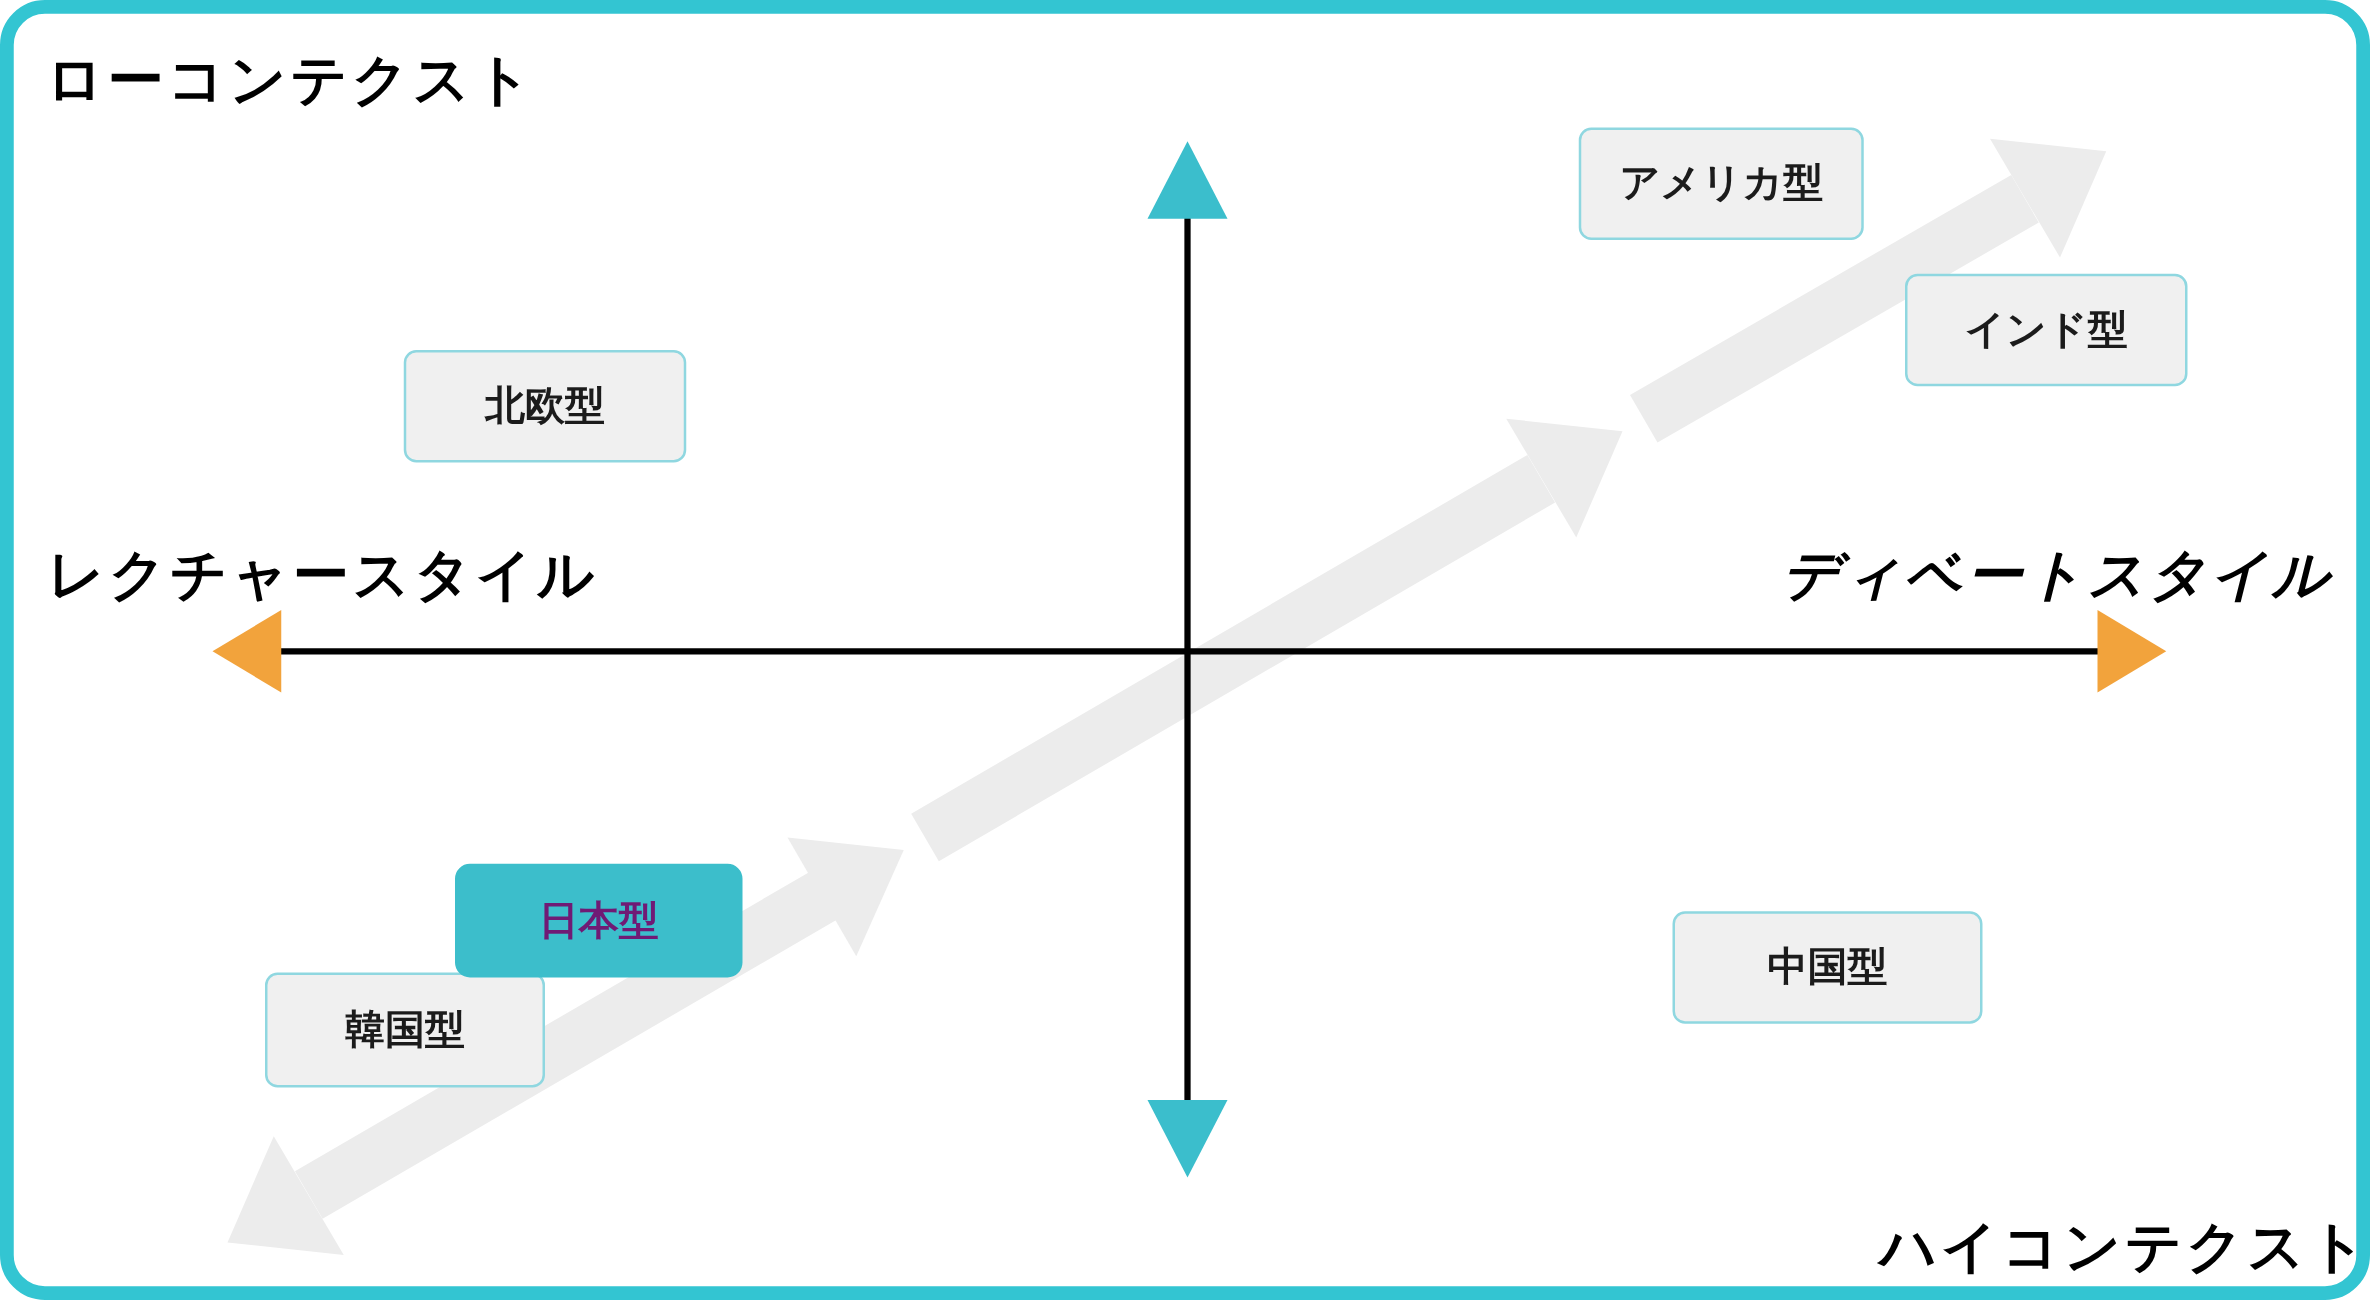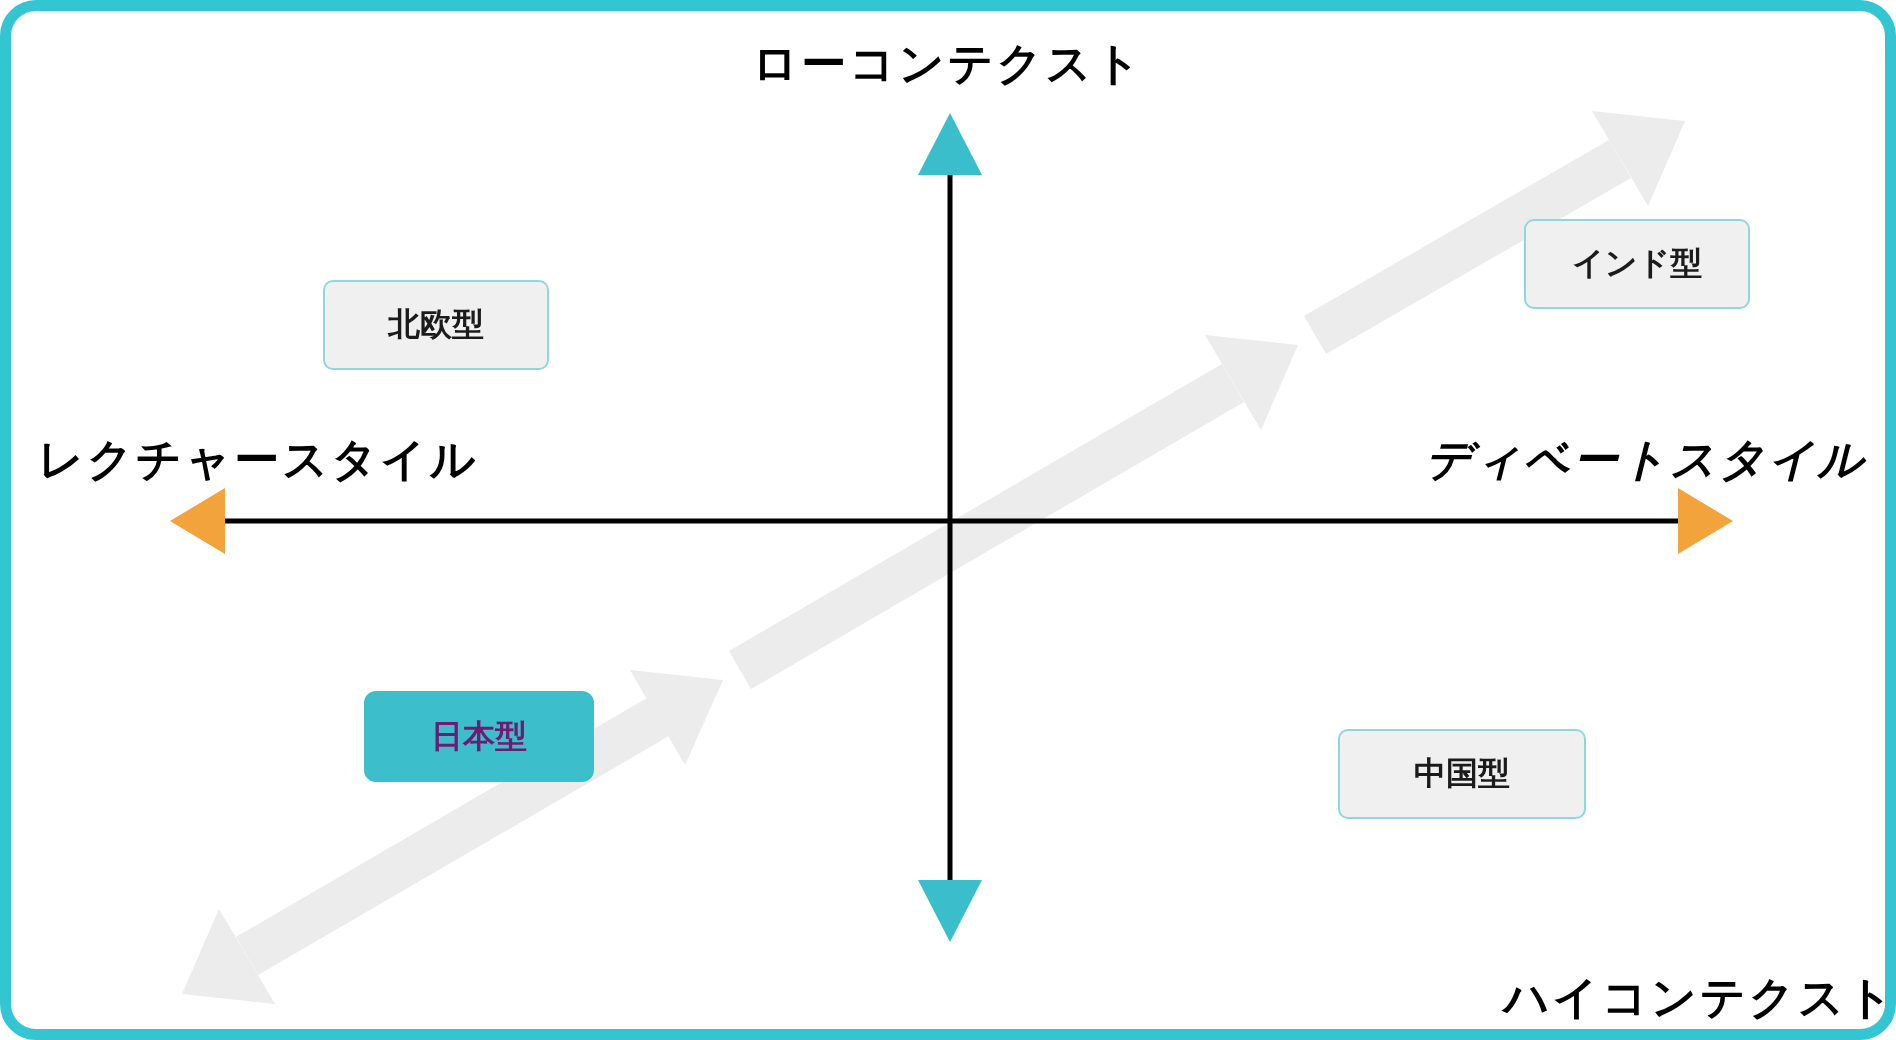--- a/index.html
+++ b/index.html
@@ -35,21 +35,21 @@
   }
   .axis-label {
     position: absolute;
     font-size: 45px;
     font-weight: 700;
     color: #000000;
     letter-spacing: 3px;
     white-space: nowrap;
     z-index: 4;
   }
-  .axis-label.top    { left: 0; right: 0; top: 34px;  text-align: center; }
+  .axis-label.top    { left: 0; right: 0; top: 34px;  text-align: left; padding-left: 37px; }
   .axis-label.bottom { left: 0; right: 0; top: 968px; text-align: right; }
   .axis-label.left   { left: 38px; top: 430px; }
   .axis-label.right  { right: 30px; top: 430px; text-align: right; font-style: italic; }
   .box {
     position: absolute;
     background: #F0F0F0;
     border: 2px solid #8FD7E0;
     border-radius: 10px;
     display: flex;
     align-items: center;
@@ -105,18 +105,20 @@
       <polygon points="950,942 918,880 982,880" fill="#3BBECC"></polygon>
     </g>
   </svg>
 
   <div class="axis-label top">ローコンテクスト</div>
   <div class="axis-label bottom">ハイコンテクスト</div>
   <div class="axis-label left">レクチャースタイル</div>
   <div class="axis-label right">ディベートスタイル</div>
 
   <div class="box b-nordic">北欧型</div>
+  <div class="box b-usa">アメリカ型</div>
   <div class="box b-india">インド型</div>
   <div class="box highlight b-japan">日本型</div>
+  <div class="box b-korea">韓国型</div>
   <div class="box b-china">中国型</div>
 
   <div class="border-overlay"></div>
 </div>
 
 </body></html>

